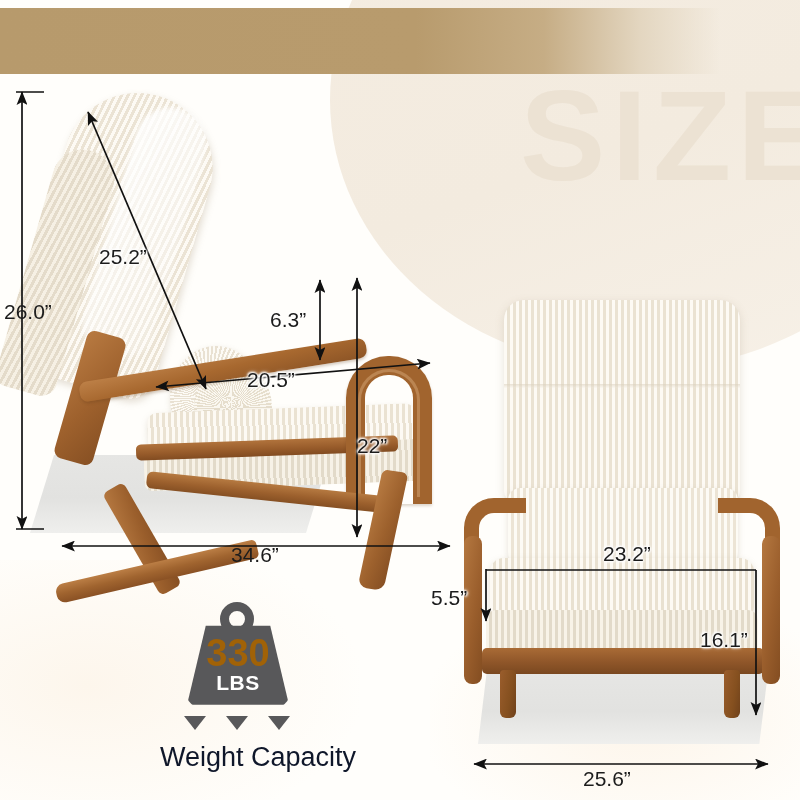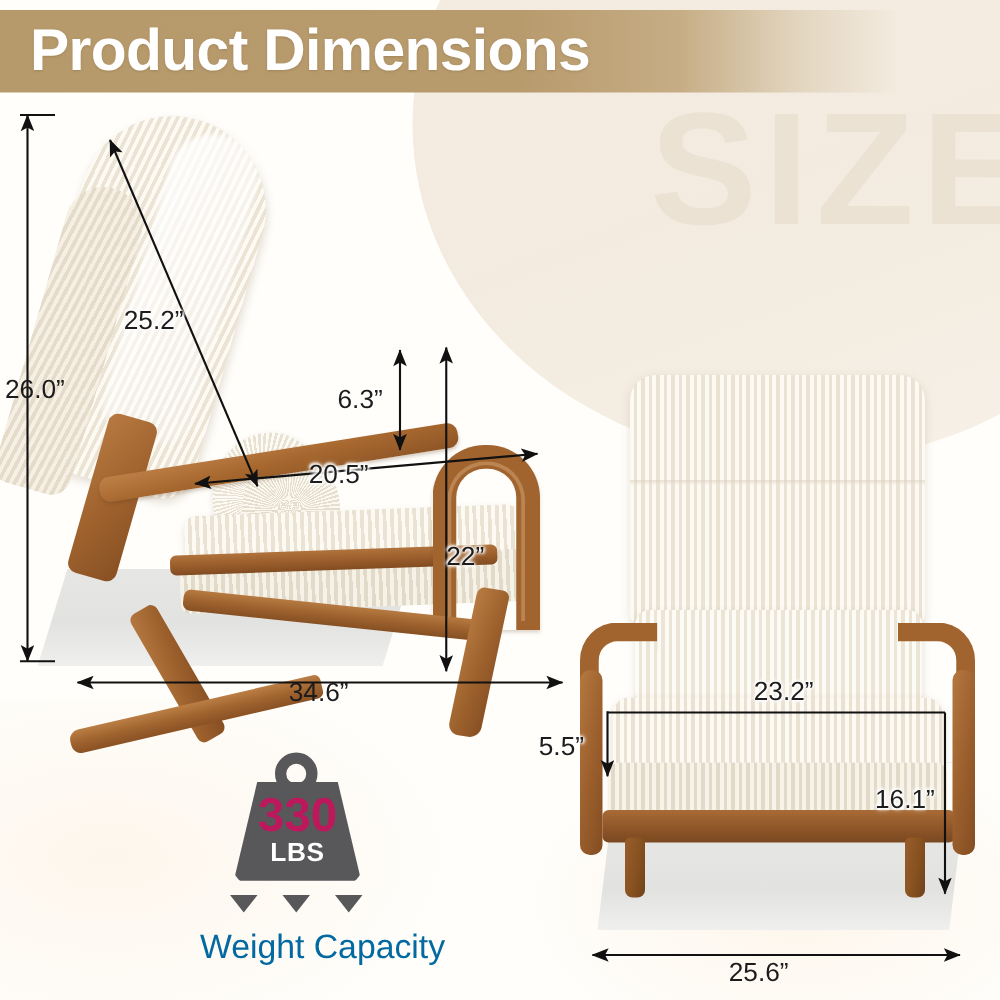--- a/index.html
+++ b/index.html
@@ -296,57 +296,56 @@
     border:9px solid #58585a;border-radius:50%;box-sizing:border-box;
   }
   #weightBodyRound{
     position:absolute;left:8px;top:22px;width:104px;height:84px;
     background:#58585a;
     border-radius:16px;
     clip-path:polygon(19% 2%,81% 2%,99% 96%,1% 96%);
   }
   #weightNum{
     position:absolute;left:8px;top:32px;width:104px;text-align:center;
-    color:#be185d;font-size:38px;font-weight:bold;line-height:1;
+    color:#a16207;font-size:38px;font-weight:bold;line-height:1;
     font-family:"Liberation Sans", sans-serif;
   }
   #weightUnit{
     position:absolute;left:8px;top:70px;width:104px;text-align:center;
     color:#ffffff;font-size:21px;font-weight:bold;line-height:1;
     letter-spacing:0.5px;
     font-family:"Liberation Sans", sans-serif;
   }
   .wtri{
     position:absolute;top:114px;
     width:0;height:0;
     border-left:11px solid transparent;
     border-right:11px solid transparent;
     border-top:14px solid #58585a;
   }
   #wtri1{left:54px;}
   #wtri2{left:96px;}
   #wtri3{left:138px;}
   #weightCaption{
     position:absolute;left:-22px;top:140px;width:300px;text-align:center;
-    font-size:27px;color:#0369a1;
+    font-size:27px;color:#0f172a;
     font-family:"Liberation Sans", sans-serif;
   }
 </style>
 </head>
 <body>
 
 <div id="stage">
 
   <div class="bg-circle" id="bgCircleMain"></div>
   <div class="watermark" id="watermark">SIZE</div>
   <div class="bg-tint-bl"></div>
   <div class="bg-tint-br"></div>
 
   <div id="headerBand"></div>
-  <div id="headerTitle">Product Dimensions</div>
 
   <div class="floor" id="floorLeft"></div>
   <div class="floor" id="floorRight"></div>
 
   <div id="chairLeft">
     <div id="lcBack"></div>
     <div id="lcBackSide"></div>
     <div id="lcBackHighlight"></div>
     <div id="lcBackRail"></div>
     <div id="lcBolster"></div>

